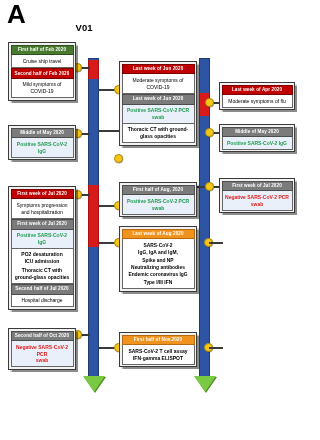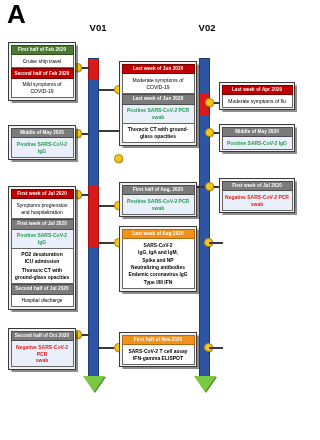--- a/index.html
+++ b/index.html
@@ -13,21 +13,21 @@
   .panel-letter{
     position:absolute;left:7px;top:1px;
     font-size:26px;font-weight:bold;color:#000;line-height:1;
     letter-spacing:0px;
   }
   .col-head{
     position:absolute;top:22px;
     font-size:9.5px;font-weight:bold;color:#000;
     text-align:center;width:60px;
   }
-  #head-v01{left:68px;}
+  #head-v01{left:54px;}
   #head-v02{left:177px;}
 
   
   .bar{
     position:absolute;width:11px;
     background:#2e55a3;
     border:1px solid #1f3c73;
     box-sizing:border-box;
   }
   .bar-seg{
@@ -96,21 +96,20 @@
   .body.list{line-height:1.5;font-weight:bold;font-size:4.9px;}
 </style>
 </head>
 <body>
 
 <div id="stage">
 
   <div class="panel-letter">A</div>
 
   <div class="col-head" id="head-v01">V01</div>
-  <div class="col-head" id="head-v02">V02</div>
 
   <div class="bar" style="left:88px;top:58px;height:320px;"></div>
   <div class="bar-seg" style="left:88px;top:60px;height:19px;"></div>
   <div class="bar-seg" style="left:88px;top:185px;height:62px;"></div>
   <div class="arrow" style="left:82.5px;top:376px;"></div>
 
   <div class="bar" style="left:199px;top:58px;height:320px;"></div>
   <div class="bar-seg" style="left:199px;top:93px;height:23px;"></div>
   <div class="arrow" style="left:193.5px;top:376px;"></div>
 

